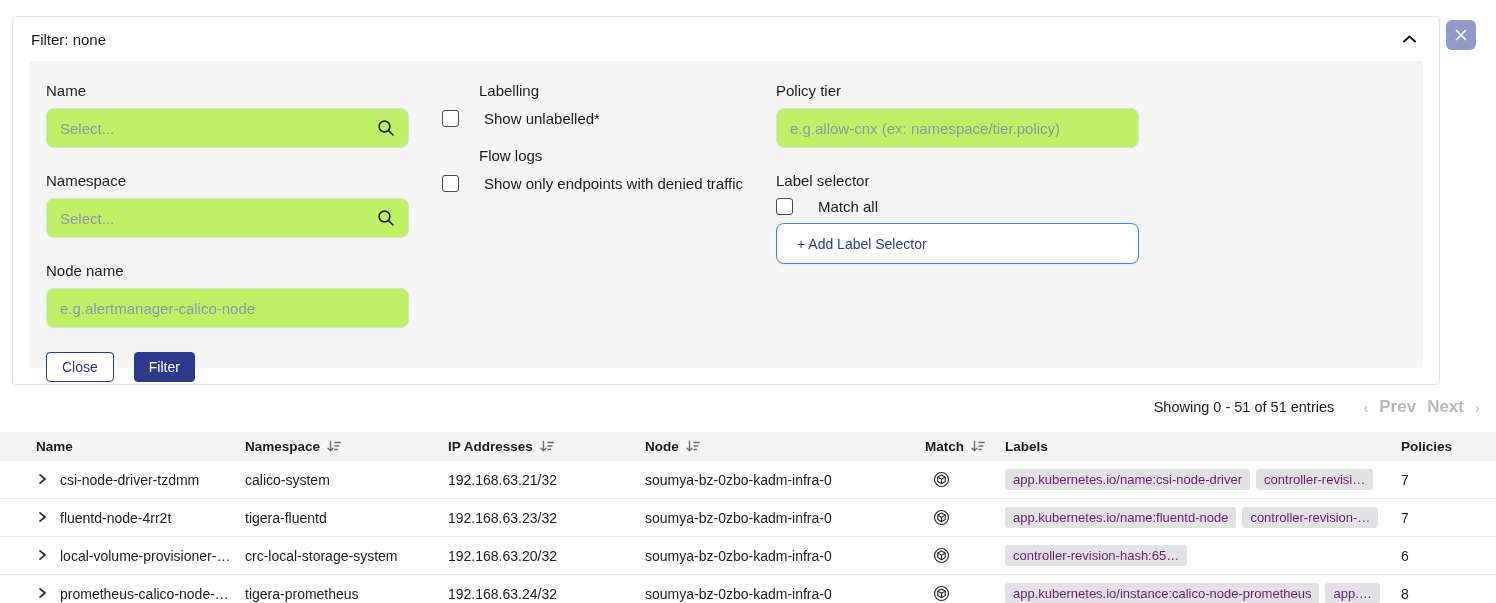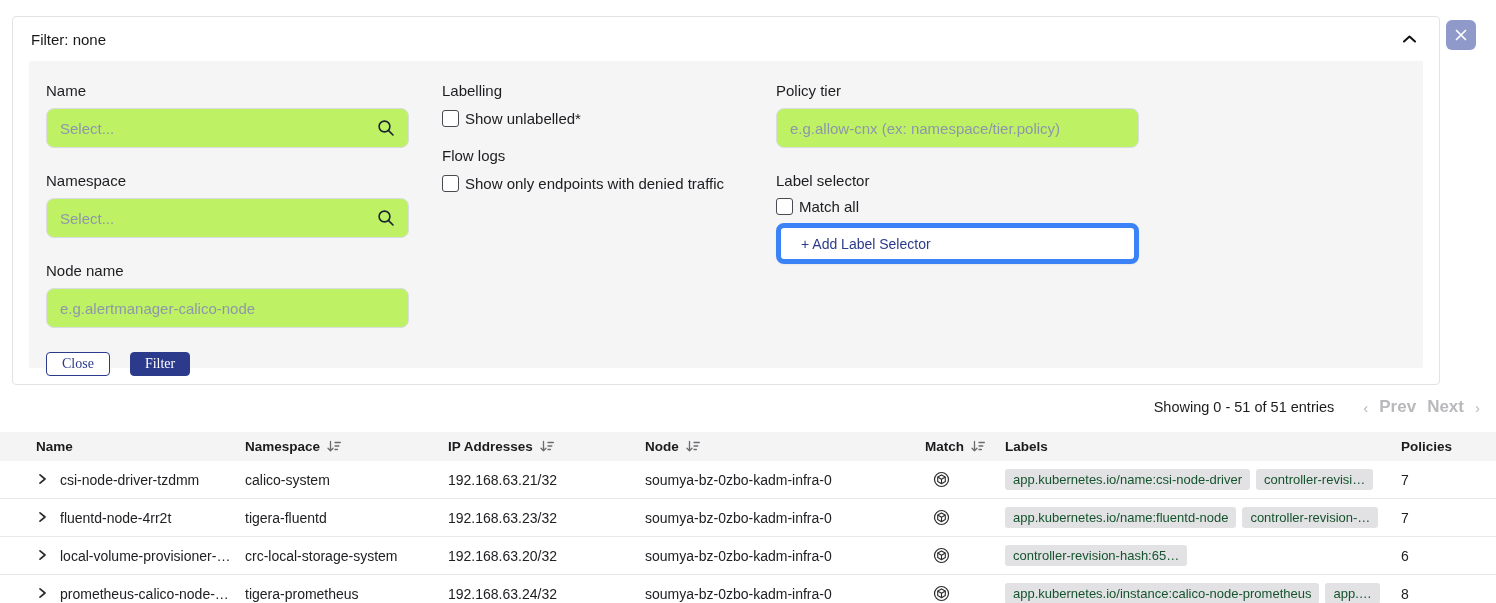--- a/index.html
+++ b/index.html
@@ -34,37 +34,37 @@
     display:flex; align-items:center; padding:0 13px; margin-bottom:24px;
   }
   .input-box input {
     flex:1; border:none; outline:none; background:transparent;
     font-family:inherit; font-size:15px; color:#1d1d20; min-width:0;
   }
   .input-box input::placeholder { color:#8e97aa; opacity:1; }
 
   .btn-row { display:flex; gap:20px; margin-top:21px; }
   button.btn {
-    height:24px; border-radius:4px; font-family:Liberation Serif, serif; font-size:14px;
+    height:30px; border-radius:4px; font-family:Liberation Sans, sans-serif; font-size:14px;
     font-weight:500; cursor:pointer;
   }
   .btn-outline { background:#fff; border:1px solid #2c3a8c; color:#2c3a8c; padding:0 15px; }
   .btn-solid   { background:#2c3a8c; border:1px solid #2c3a8c; color:#fff; padding:0 14px; }
 
   .group { margin-bottom:20px; }
-  .group-heading { font-size:15px; font-weight:500; color:#1d1d20; margin-bottom:11px; }
-  .cb-row { display:flex; align-items:flex-start; gap:6px; }
+  .group-heading { font-size:15px; font-weight:500; color:#1d1d20; margin-bottom:11px;margin-left:37px; }
+  .cb-row { display:flex; align-items:flex-start; gap:25px; }
   .cb-row input[type=checkbox] {
     appearance:none; -webkit-appearance:none; width:17px; height:17px;
     border:1.6px solid #4a4a52; border-radius:3px; background:#fff; cursor:pointer; flex:0 0 auto;
   }
   .cb-label { font-size:15px; color:#202024; cursor:pointer; }
 
   .add-selector-btn {
-    width:363px; height:41px; margin-top:8px; background:#fff; border:5px solid #3b82f6;
+    width:363px; height:41px; margin-top:8px; background:#fff; border:1px solid #3b82f6;
     border-radius:8px; box-shadow:0 1px 2px rgba(0,0,0,.05); text-align:left; padding:0 20px;
     font-family:inherit; font-size:14px; font-weight:500; color:#2c3a8c; cursor:pointer;
   }
   .match-row { margin-bottom:0; }
 
   
   .modal-close {
     position:absolute; left:1446px; top:20px; width:30px; height:30px;
     background:#8f9aca; border:none; border-radius:6px; color:#fff; cursor:pointer;
     display:flex; align-items:center; justify-content:center;
@@ -91,21 +91,21 @@
   .trow {
     height:38px; background:#fff; border-bottom:1px solid #e8e8ea;
     display:grid; grid-template-columns:36px 24px 185px 203px 197px 280px 80px 385px 1fr;
     align-items:center; font-size:14px; color:#212125;
   }
   .expander { display:flex; align-items:center; cursor:pointer; }
   .cell { overflow:hidden; white-space:nowrap; text-overflow:ellipsis; padding-right:10px; }
   .type-cell { padding-left:8px; display:flex; align-items:center; }
   .labels-cell { display:flex; gap:6px; overflow:hidden; }
   .chip {
-    background:#e2e2e4; color:#14532d; border-radius:3px; padding:3px 8px;
+    background:#e2e2e4; color:#701a75; border-radius:3px; padding:3px 8px;
     font-size:13px; white-space:nowrap; flex:0 0 auto;
   }
   .policies-cell { padding-left:11px; }
 
   .sort-svg, .search-svg, .chev-svg, .pod-svg, .x-svg { display:block; }
 </style>
 </head>
 <body>
 
 <div class="filter-card">

